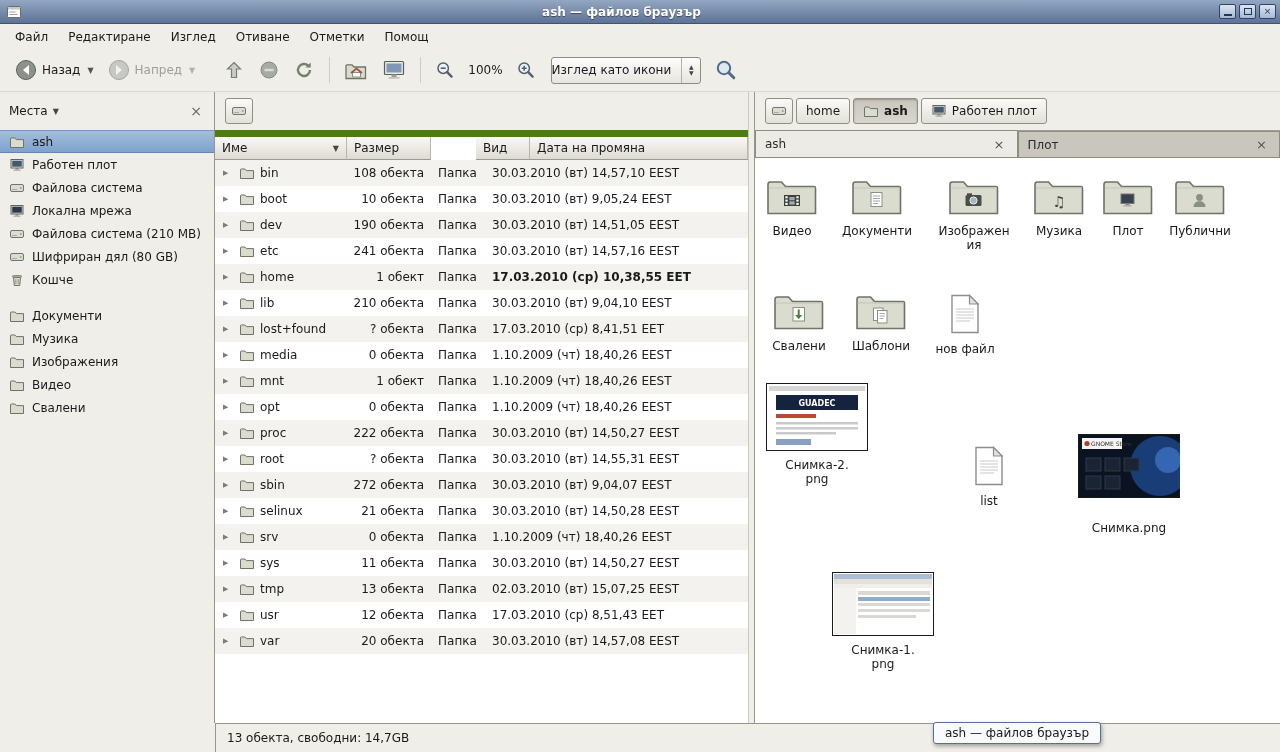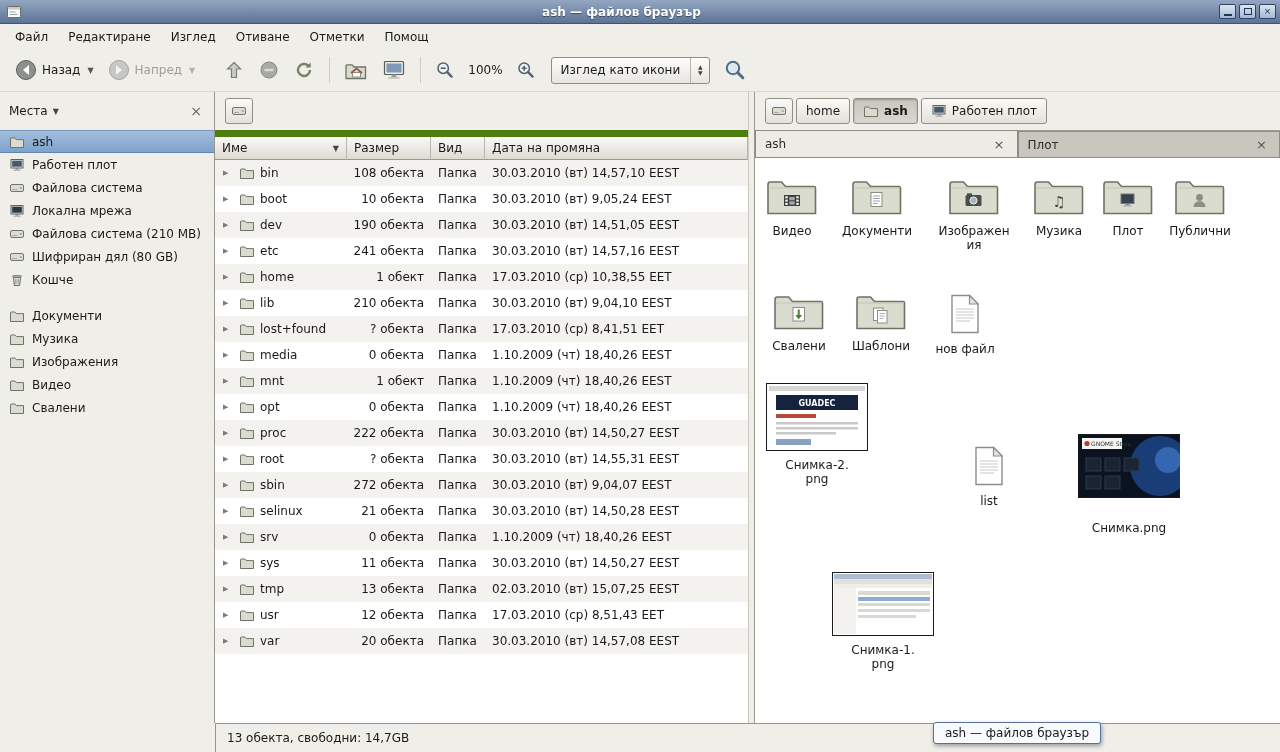--- a/index.html
+++ b/index.html
@@ -23,21 +23,21 @@
 
   
   .toolbar{height:43px;flex:0 0 auto;display:flex;align-items:center;padding:0 8px;border-bottom:1px solid #dcd9d1}
   .tbtn{display:flex;align-items:center;gap:5px;padding:4px 7px;border-radius:3px}
   .tbtn .chev{font-size:8px;color:#555;margin-left:2px}
   .tbtn.disabled{color:#a19e96}
   .tbtn.disabled .chev{color:#b5b2aa}
   .ticon{display:flex;align-items:center}
   .tsep{width:1px;height:26px;background:#cfccc4;margin:0 7px}
   .zoom-level{padding:0 6px}
-  .combo{display:flex;align-items:center;height:27px;border:1px solid #8f8c84;border-radius:3px;background:linear-gradient(#fdfdfc,#e7e5df);padding-left:9px;margin-left:8px}
+  .combo{display:flex;align-items:center;height:27px;border:1px solid #8f8c84;border-radius:3px;background:linear-gradient(#fdfdfc,#e7e5df);padding-left:0;margin-left:8px}
   .combo .stepper{display:flex;flex-direction:column;align-items:center;justify-content:center;border-left:1px solid #b5b2aa;height:100%;width:19px;font-size:6px;line-height:6px;color:#444;margin-left:10px}
   .search-btn{margin-left:10px;display:flex;align-items:center;padding:3px}
 
   
   .main{flex:1;display:flex;min-height:0;position:relative}
   .sidebar{width:215px;flex:0 0 auto;border-right:1px solid #989589;display:flex;flex-direction:column}
   .sidebar-header{height:38px;flex:0 0 auto;display:flex;align-items:center;gap:5px;padding:0 9px}
   .sidebar-header .chev{font-size:8px;color:#444}
   .sidebar-close{margin-left:auto;color:#666;font-size:14px;line-height:1;padding:1px 3px}
   .side-item{height:23px;display:flex;align-items:center;gap:7px;padding:0 9px;white-space:nowrap}
@@ -355,21 +355,21 @@
         </div>
       <div class="listview">
         <div class="list-header" id="list-header">
             <div class="hcell" style="width: 132px;">
               <span>Име</span>
               <span class="sort">▼</span>
             </div>
             <div class="hcell" style="width: 84px;">
               <span>Размер</span>
             </div>
-            <div class="hcell" style="width: 54px;">
+            <div class="hcell" style="width: 54px; margin-left: 45px;">
               <span>Вид</span>
             </div>
             <div class="hcell" style="flex: 1 1 0%;">
               <span>Дата на промяна</span>
             </div>
           </div>
         <div class="list-rows" id="list-rows">
             <div class="lrow alt">
               <div class="cell name" style="width: 132px;">
                 <span class="expander">▶</span>
@@ -431,21 +431,21 @@
                 <span class="expander">▶</span>
                 <span class="sicon">
                   <svg width="16" height="16" viewBox="0 0 16 16">
                     <path d="M1.5 13.5V4.8c0-.5.3-.8.8-.8h3.6l1.4 1.6h7.2v7.9z" fill="#d9dccf" stroke="#6e7366"></path>
                   </svg>
                 </span>
                 <span>home</span>
               </div>
               <div class="cell size" style="width: 84px;">1 обект</div>
               <div class="cell" style="width: 54px;">Папка</div>
-              <div class="cell" style="flex: 1 1 0%;">17.03.2010 (ср) 10,38,55 EET</div>
+              <div class="cell" style="flex: 1 1 0%; font-weight: bold;">17.03.2010 (ср) 10,38,55 EET</div>
             </div>
             <div class="lrow">
               <div class="cell name" style="width: 132px;">
                 <span class="expander">▶</span>
                 <span class="sicon">
                   <svg width="16" height="16" viewBox="0 0 16 16">
                     <path d="M1.5 13.5V4.8c0-.5.3-.8.8-.8h3.6l1.4 1.6h7.2v7.9z" fill="#d9dccf" stroke="#6e7366"></path>
                   </svg>
                 </span>
                 <span>lib</span>

